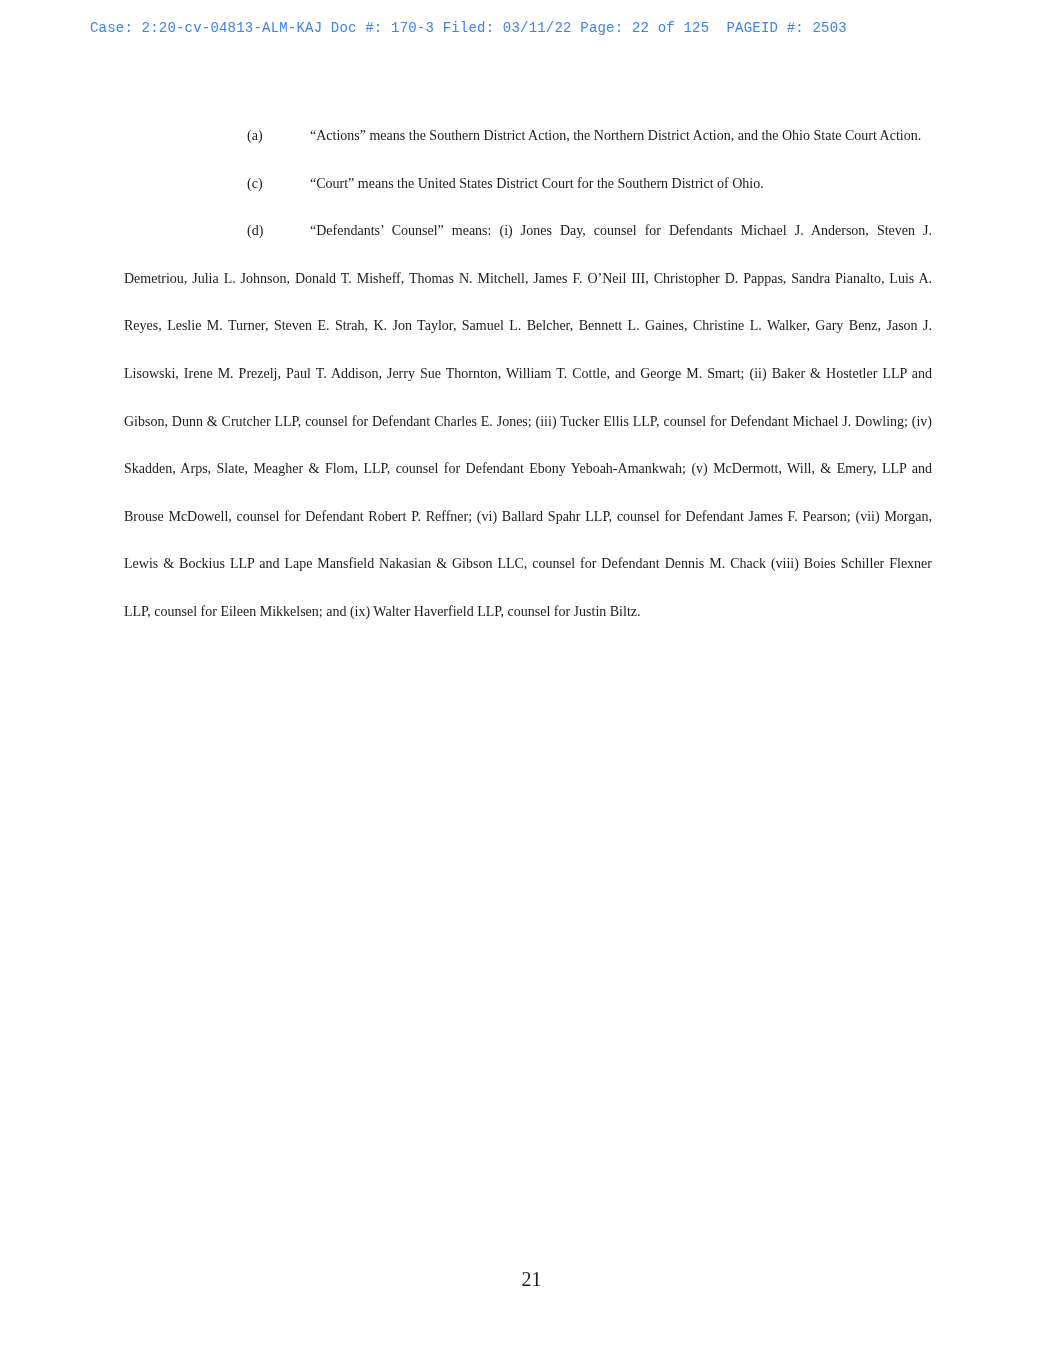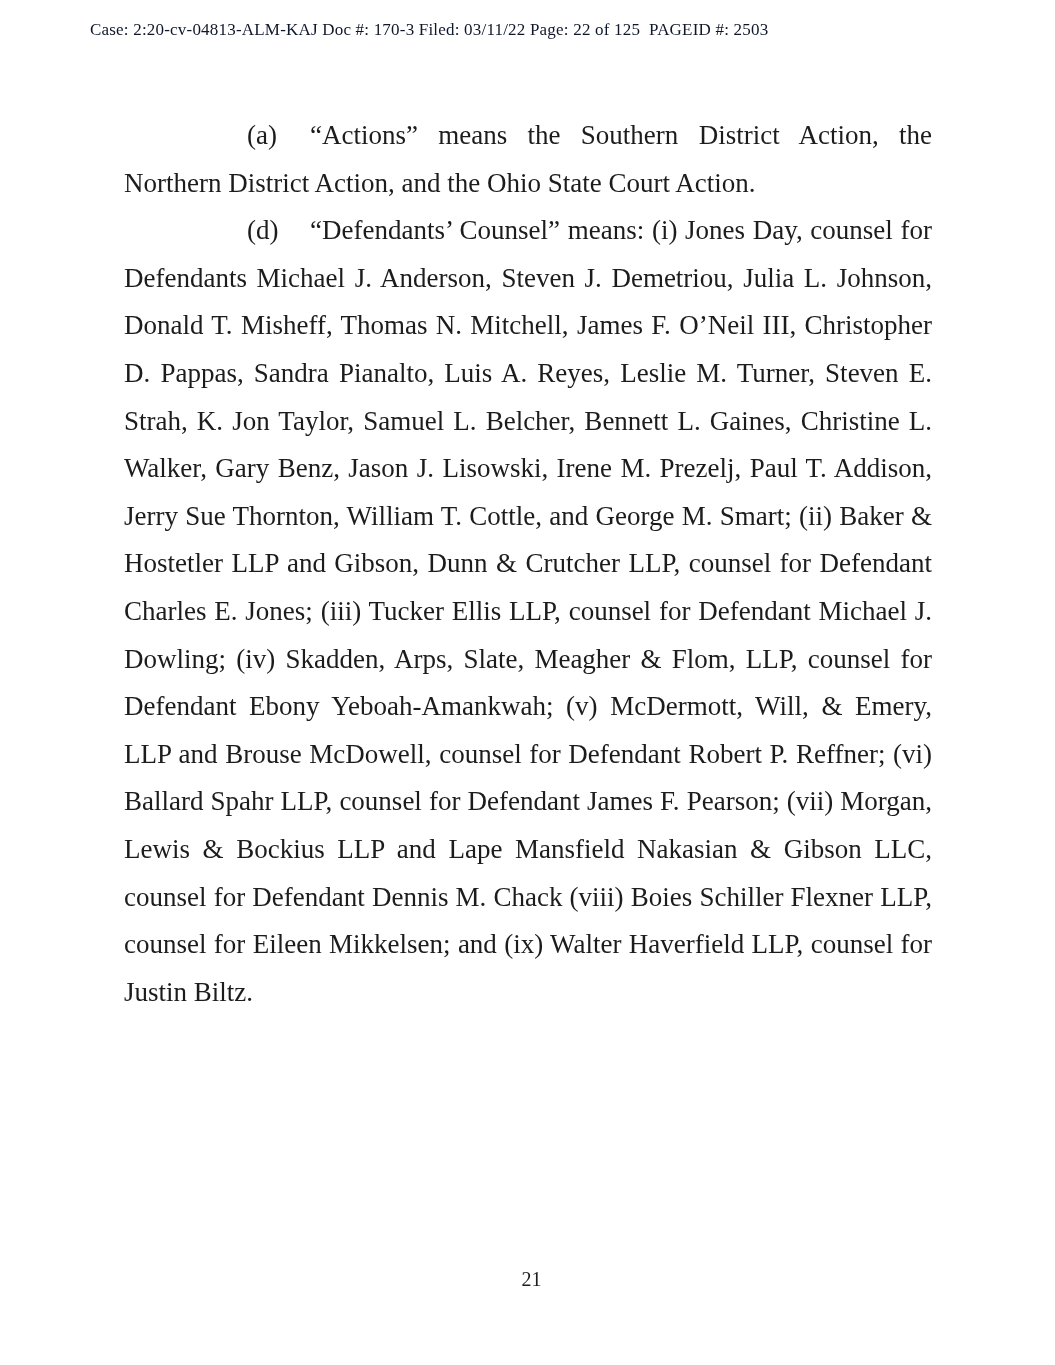--- a/index.html
+++ b/index.html
@@ -13,38 +13,38 @@
     height: 1365px;
     background: #ffffff;
     overflow: hidden;
     font-family: "Liberation Serif", "DejaVu Serif", serif;
     color: #1c1c1c;
   }
   .case-header {
     position: absolute;
     left: 90px;
     top: 20px;
-    font-family: Liberation Serif, serif;
-    font-size: 17px;
+    font-family: Liberation Mono, monospace;
+    font-size: 14px;
     letter-spacing: 0.2px;
     white-space: pre;
-    color: #0f172a;
+    color: #3b82f6;
   }
   .content {
     position: absolute;
     left: 124px;
     top: 112px;
     width: 808px;
   }
   .content p {
     margin: 0;
     padding: 0;
     text-align: justify;
     text-indent: 123px;
-    font-size: 27px;
+    font-size: 14px;
     line-height: 47.6px;
   }
   .para-label {
     display: inline-block;
     width: 63px;
     text-indent: 0;
   }
   .page-footer {
     position: absolute;
     left: 4px;
@@ -60,20 +60,21 @@
 
 <div class="page">
 
   <div class="case-header">Case: 2:20-cv-04813-ALM-KAJ Doc #: 170-3 Filed: 03/11/22 Page: 22 of 125  PAGEID #: 2503</div>
 
   <div class="content">
 
     <p><span class="para-label">(a)</span><span>“Actions” means the Southern District Action, the Northern District Action, and the Ohio State Court Action.</span></p>
 
 
+    <p><span class="para-label">(c)</span><span>“Court” means the United States District Court for the Southern District of Ohio.</span></p>
 
     <p><span class="para-label">(d)</span><span>“Defendants’ Counsel” means: (i) Jones Day, counsel for Defendants Michael J. Anderson, Steven J. Demetriou, Julia L. Johnson, Donald T. Misheff, Thomas N. Mitchell, James F. O’Neil III, Christopher D. Pappas, Sandra Pianalto, Luis A. Reyes, Leslie M. Turner, Steven E. Strah, K. Jon Taylor, Samuel L. Belcher, Bennett L. Gaines, Christine L. Walker, Gary Benz, Jason J. Lisowski, Irene M. Prezelj, Paul T. Addison, Jerry Sue Thornton, William T. Cottle, and George M. Smart; (ii) Baker &amp; Hostetler LLP and Gibson, Dunn &amp; Crutcher LLP, counsel for Defendant Charles E. Jones; (iii) Tucker Ellis LLP, counsel for Defendant Michael J. Dowling; (iv) Skadden, Arps, Slate, Meagher &amp; Flom, LLP, counsel for Defendant Ebony Yeboah-Amankwah; (v) McDermott, Will, &amp; Emery, LLP and Brouse McDowell, counsel for Defendant Robert P. Reffner; (vi) Ballard Spahr LLP, counsel for Defendant James F. Pearson; (vii) Morgan, Lewis &amp; Bockius LLP and Lape Mansfield Nakasian &amp; Gibson LLC, counsel for Defendant Dennis M. Chack (viii) Boies Schiller Flexner LLP, counsel for Eileen Mikkelsen; and (ix) Walter Haverfield LLP, counsel for Justin Biltz.</span></p>
 
 
   </div>
 
   <div class="page-footer">21</div>
 
 </div>
 

